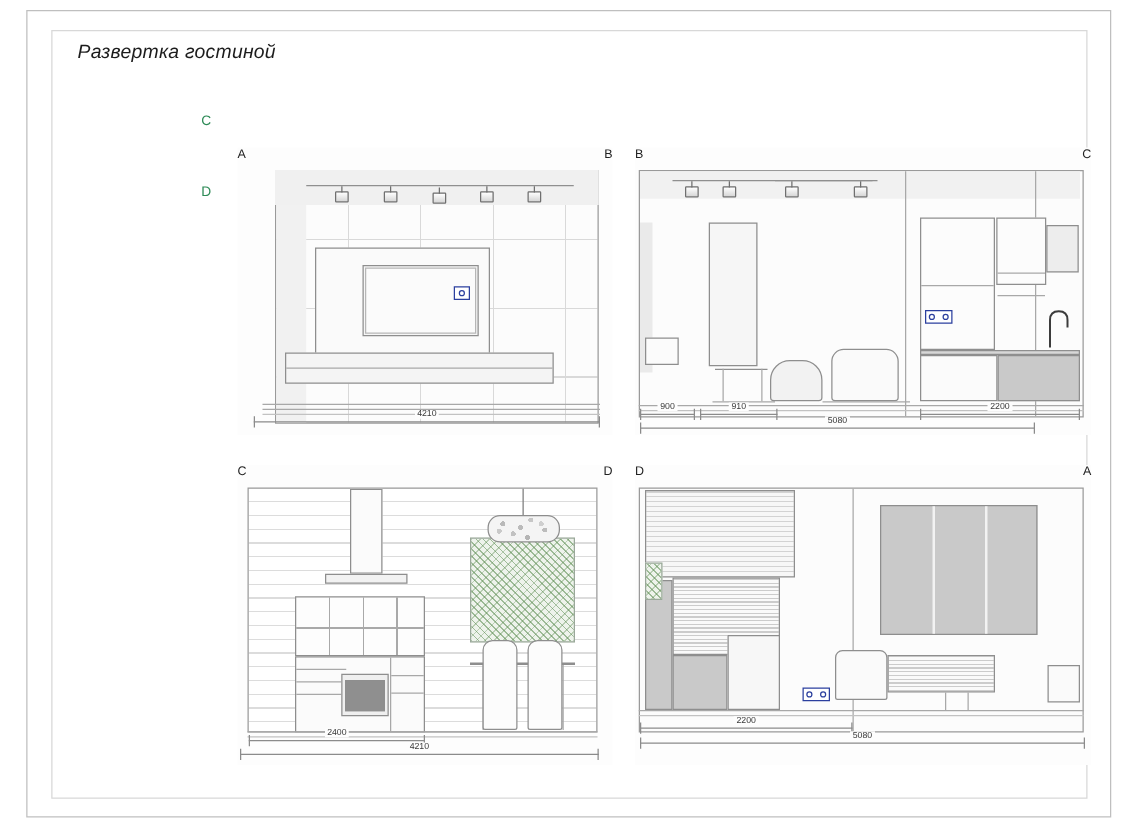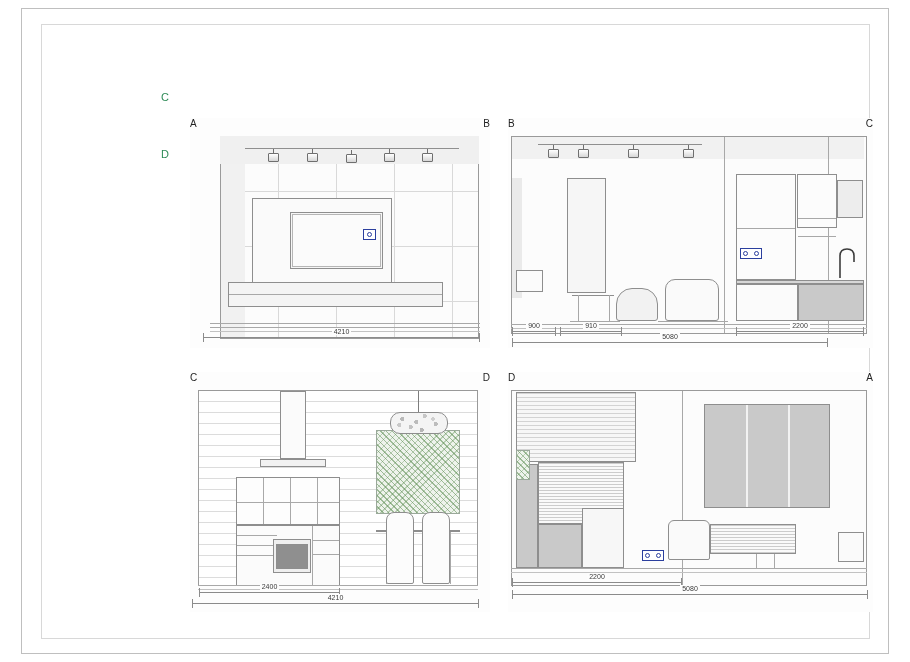--- a/index.html
+++ b/index.html
@@ -183,20 +183,21 @@
   svg.ov { position: absolute; left: 0; top: 0; overflow: visible; }
 </style>
 </head>
 <body>
 
 <div id="sheet">
 
   <div class="frame-outer"></div>
   <div class="frame-inner"></div>
 
+  <div id="title">Развертка гостиной</div>
 
   <div class="side-letter" id="side-c">C</div>
   <div class="side-letter" id="side-d">D</div>
 
   <div class="panel" style="left:190px; top:118px; width:300px; height:230px;">
 
     <div class="corner-label left">A</div>
     <div class="corner-label right">B</div>
 
     <div class="tiles" style="left:30px; top:18px; width:259px; height:203px; border:1px solid #9a9a9a;"></div>

